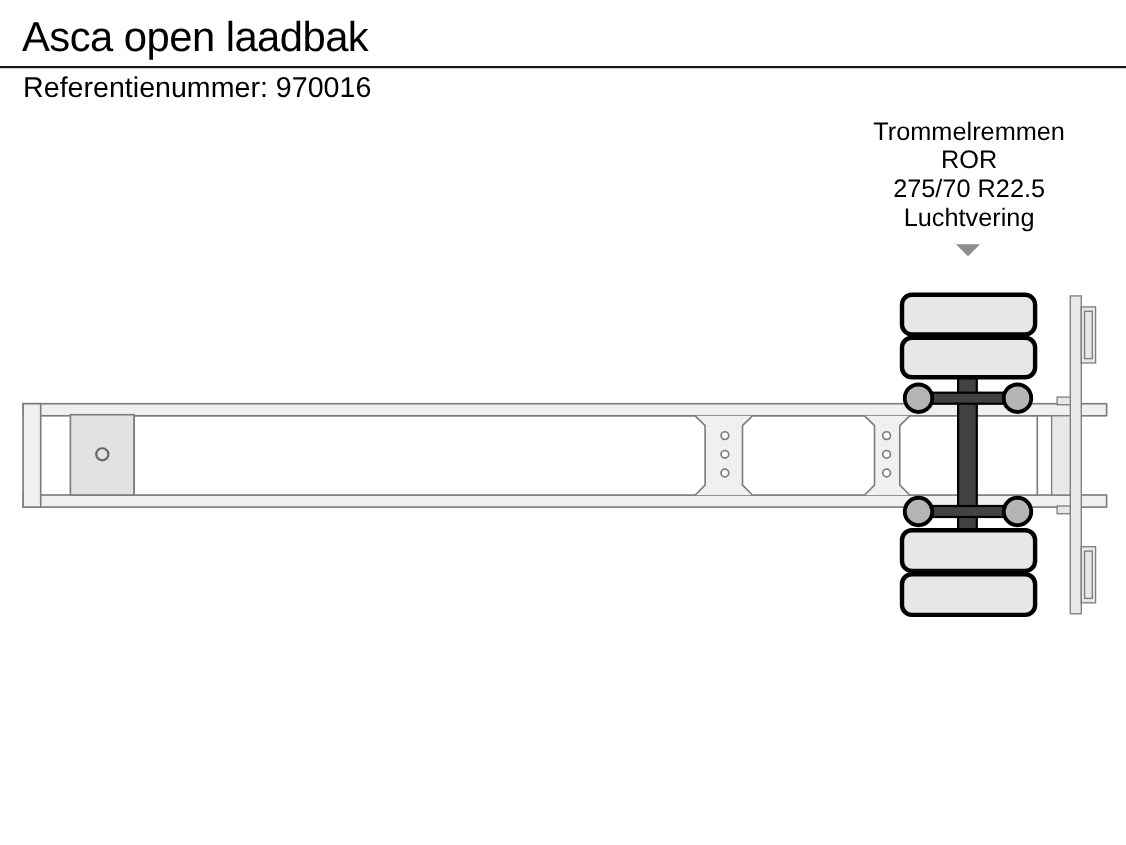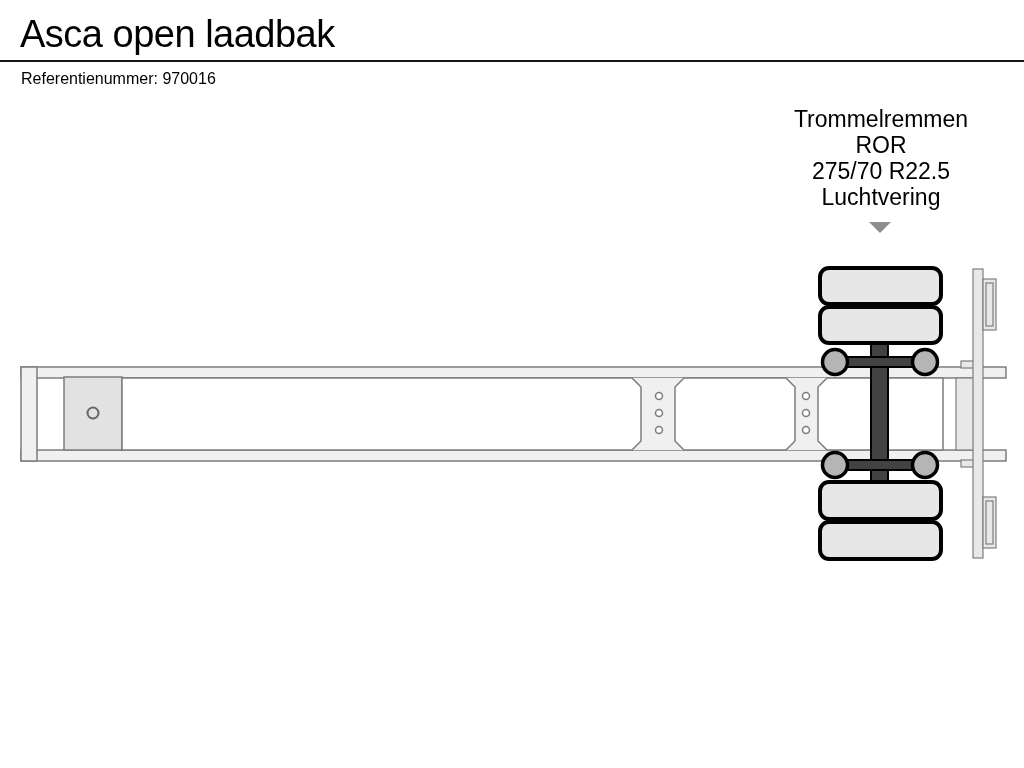--- a/index.html
+++ b/index.html
@@ -5,21 +5,21 @@
   html,body{margin:0;padding:0;background:#fff;}
   .page{
     position:relative;width:1024px;height:756px;overflow:hidden;background:#fff;
     font-family:"Liberation Sans","DejaVu Sans",sans-serif;color:#000;
   }
   .title{
     position:absolute;left:20px;top:14px;font-size:38px;line-height:40px;
     letter-spacing:-0.5px;white-space:nowrap;
   }
   .divider{position:absolute;left:0;top:60px;width:1024px;height:2px;background:#161616;}
-  .ref{position:absolute;left:21px;top:67px;font-size:16px;line-height:24px;white-space:nowrap;}
+  .ref{position:absolute;left:21px;top:67px;font-size:26px;line-height:24px;white-space:nowrap;}
   .spec{
     position:absolute;left:711px;top:106px;width:340px;text-align:center;
     font-size:23px;line-height:26px;
   }
   .spec div{white-space:nowrap;}
   .arrow-down{
     position:absolute;left:869px;top:222px;width:0;height:0;
     border-left:11px solid transparent;border-right:11px solid transparent;
     border-top:11px solid var(--arrow_gray);
   }

